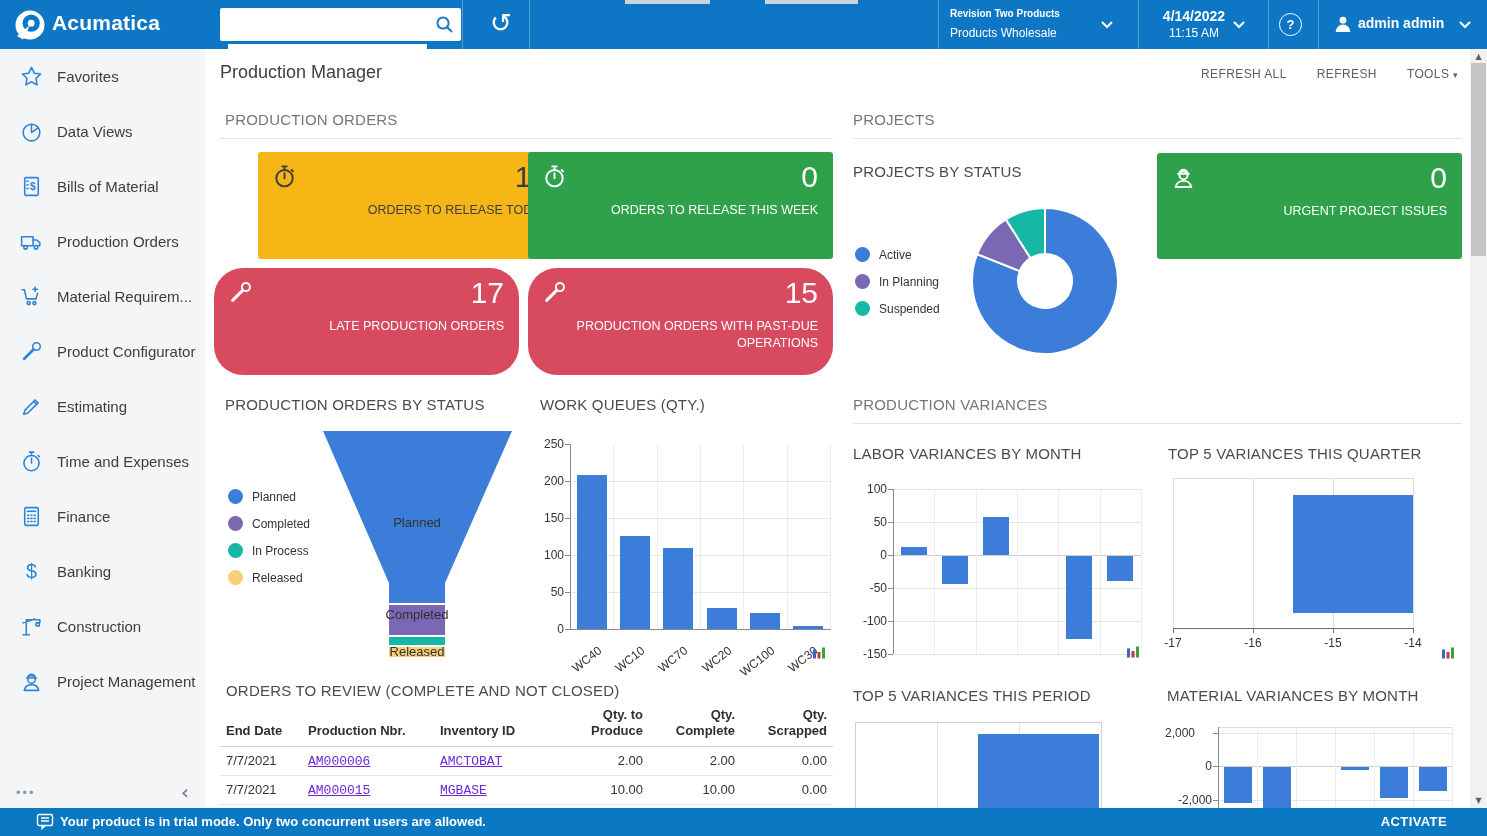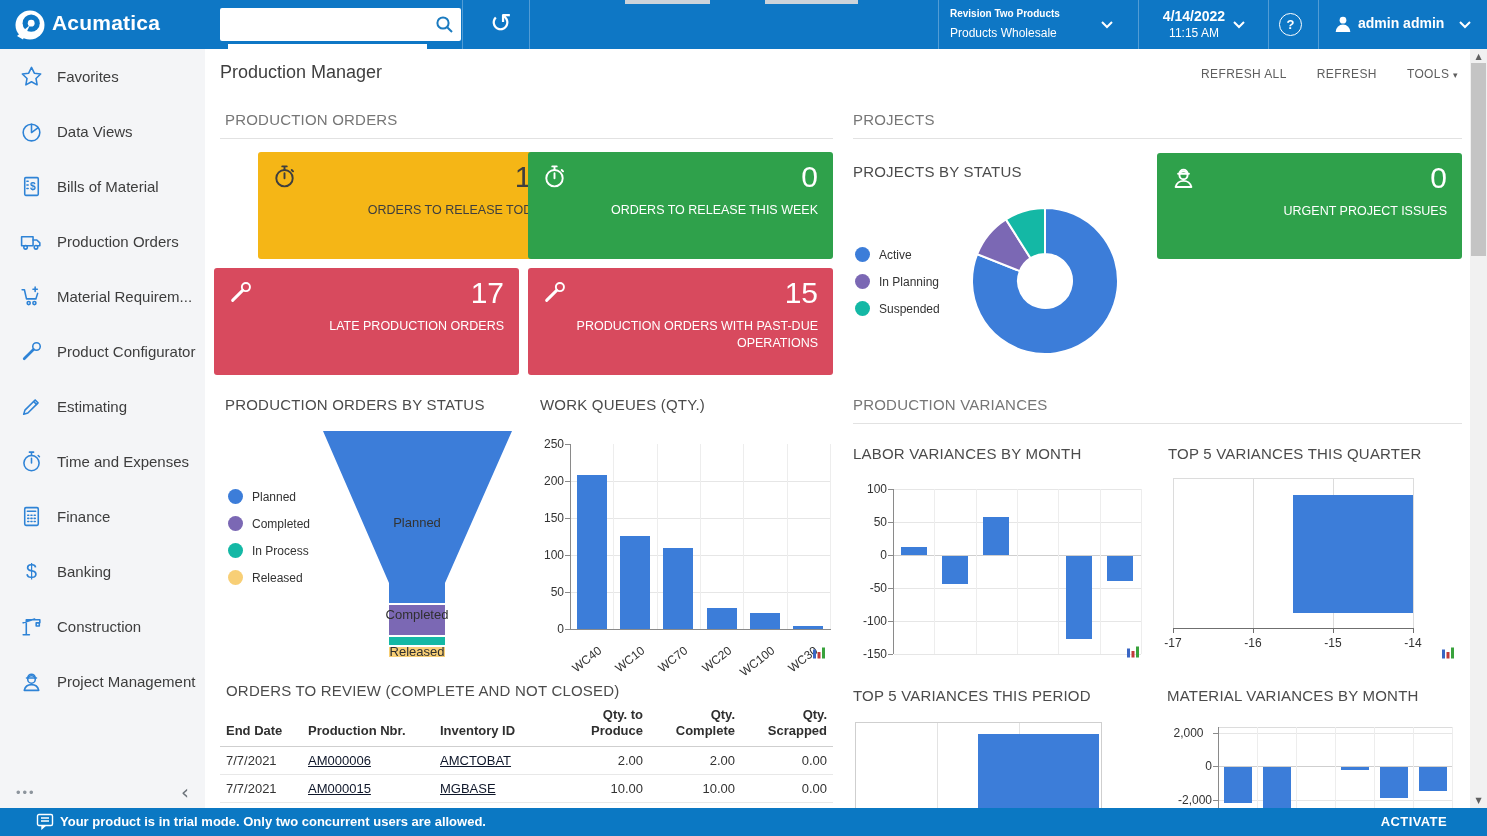--- a/index.html
+++ b/index.html
@@ -41,35 +41,35 @@
   #page-actions span{cursor:pointer;white-space:nowrap;}
   .sec-label{position:absolute;font-size:15px;color:#767676;letter-spacing:.2px;white-space:nowrap;}
   .chart-title{position:absolute;font-size:15px;color:#4b4b4b;letter-spacing:.2px;white-space:nowrap;}
   .sec-rule{position:absolute;height:1px;background:#e2e2e2;}
   .kpi{position:absolute;border-radius:3px;cursor:pointer;}
   .kpi .kpi-icon{position:absolute;left:13px;top:11px;width:27px;height:27px;}
   .kpi .kpi-value{position:absolute;right:15px;top:8px;font-size:30px;}
   .kpi .kpi-label{position:absolute;right:15px;top:50px;max-width:272px;text-align:right;font-size:12.5px;line-height:1.32;}
   .kpi.yellow{background:#f5b616;color:#3e3e3e;}
   .kpi.green{background:#2fa14b;color:#fff;}
-  .kpi.red{background:#d84a5e;color:#fff;}
+  .kpi.red{background:#d84a5e;color:#fff;border-radius:29px;}
   .legend-item{position:absolute;display:flex;align-items:center;gap:9px;font-size:12px;color:#333;white-space:nowrap;}
   .dot{width:15px;height:15px;border-radius:50%;flex:0 0 15px;}
   .gl{position:absolute;}
   .bar{position:absolute;background:#3c7dd9;cursor:pointer;}
   .tick{position:absolute;font-size:12px;color:#333;white-space:nowrap;}
   .xrot{position:absolute;font-size:12px;color:#333;width:62px;text-align:right;
         transform:rotate(-38deg);transform-origin:100% 50%;}
   #orders-table{position:absolute;left:15px;top:656px;width:613px;border-collapse:collapse;
         font-size:13px;color:#333;table-layout:fixed;}
   #orders-table th{font-weight:bold;border-bottom:1px solid #cfcfcf;padding:2px 6px 6px;vertical-align:bottom;
         text-align:left;line-height:1.25;color:#2f2f2f;}
   #orders-table th.num,#orders-table td.num{text-align:right;}
   #orders-table td{padding:6px 6px;border-bottom:1px solid #e8e8e8;}
-  .cell-link{color:#0f172a;text-decoration:underline;cursor:pointer;}
+  .cell-link{color:#6d28d9;text-decoration:underline;cursor:pointer;font-family:Liberation Mono, monospace;}
   
   #vscroll{position:absolute;right:0;top:49px;width:17px;height:759px;background:#f1f1f1;}
   #vthumb{position:absolute;left:1px;top:14px;width:15px;height:193px;background:#c4c4c4;cursor:pointer;}
   .sarrow{position:absolute;left:0;width:17px;text-align:center;color:#5f5f5f;font-size:8px;
         font-family:"DejaVu Sans",sans-serif;cursor:pointer;}
   #footer{position:absolute;left:0;bottom:0;width:1487px;height:28px;background:#0b78c3;}
   #footer-msg{position:absolute;left:60px;top:6px;color:#fff;font-size:13px;font-weight:bold;}
   #footer-ico{position:absolute;left:36px;top:5px;}
   #activate{position:absolute;right:40px;top:6px;color:#fff;font-size:13px;font-weight:bold;letter-spacing:.4px;cursor:pointer;}
   svg{display:block;}
@@ -533,21 +533,21 @@
     <div class="gl" style="left: 1014px; top: 717px; width: 233px; height: 1px; background: rgb(207, 207, 207); position: absolute;"></div>
     <div class="gl" style="left: 1014px; top: 751px; width: 233px; height: 1px; background: rgb(230, 230, 230); position: absolute;"></div>
     <div class="gl" style="left: 1052px; top: 678px; width: 1px; height: 81px; background: rgb(237, 237, 237); position: absolute;"></div>
     <div class="gl" style="left: 1091px; top: 678px; width: 1px; height: 81px; background: rgb(237, 237, 237); position: absolute;"></div>
     <div class="gl" style="left: 1130px; top: 678px; width: 1px; height: 81px; background: rgb(237, 237, 237); position: absolute;"></div>
     <div class="gl" style="left: 1169px; top: 678px; width: 1px; height: 81px; background: rgb(237, 237, 237); position: absolute;"></div>
     <div class="gl" style="left: 1208px; top: 678px; width: 1px; height: 81px; background: rgb(237, 237, 237); position: absolute;"></div>
     <div class="gl" style="left: 1247px; top: 678px; width: 1px; height: 81px; background: rgb(237, 237, 237); position: absolute;"></div>
     <div class="gl" style="left: 1013px; top: 678px; width: 1px; height: 81px; background: rgb(138, 138, 138); position: absolute;"></div>
     <div class="gl" style="left: 1008px; top: 684px; width: 5px; height: 1px; background: rgb(138, 138, 138); position: absolute;"></div>
-    <div class="tick" style="left: 960px; top: 677px; width: 47px; text-align: center; position: absolute;">2,000</div>
+    <div class="tick" style="left: 960px; top: 677px; width: 47px; text-align: left; position: absolute;">2,000</div>
     <div class="gl" style="left: 1008px; top: 717px; width: 5px; height: 1px; background: rgb(138, 138, 138); position: absolute;"></div>
     <div class="tick" style="left: 960px; top: 710px; width: 47px; text-align: right; position: absolute;">0</div>
     <div class="gl" style="left: 1008px; top: 751px; width: 5px; height: 1px; background: rgb(138, 138, 138); position: absolute;"></div>
     <div class="tick" style="left: 960px; top: 744px; width: 47px; text-align: right; position: absolute;">-2,000</div>
     <div class="bar" style="left: 1018.5px; top: 718px; width: 28px; height: 36px; position: absolute;"></div>
     <div class="bar" style="left: 1057.5px; top: 718px; width: 28px; height: 41px; position: absolute;"></div>
     <div class="bar" style="left: 1135.5px; top: 718px; width: 28px; height: 3px; position: absolute;"></div>
     <div class="bar" style="left: 1174.5px; top: 718px; width: 28px; height: 31px; position: absolute;"></div>
     <div class="bar" style="left: 1213.5px; top: 718px; width: 28px; height: 24px; position: absolute;"></div>
   </main>

